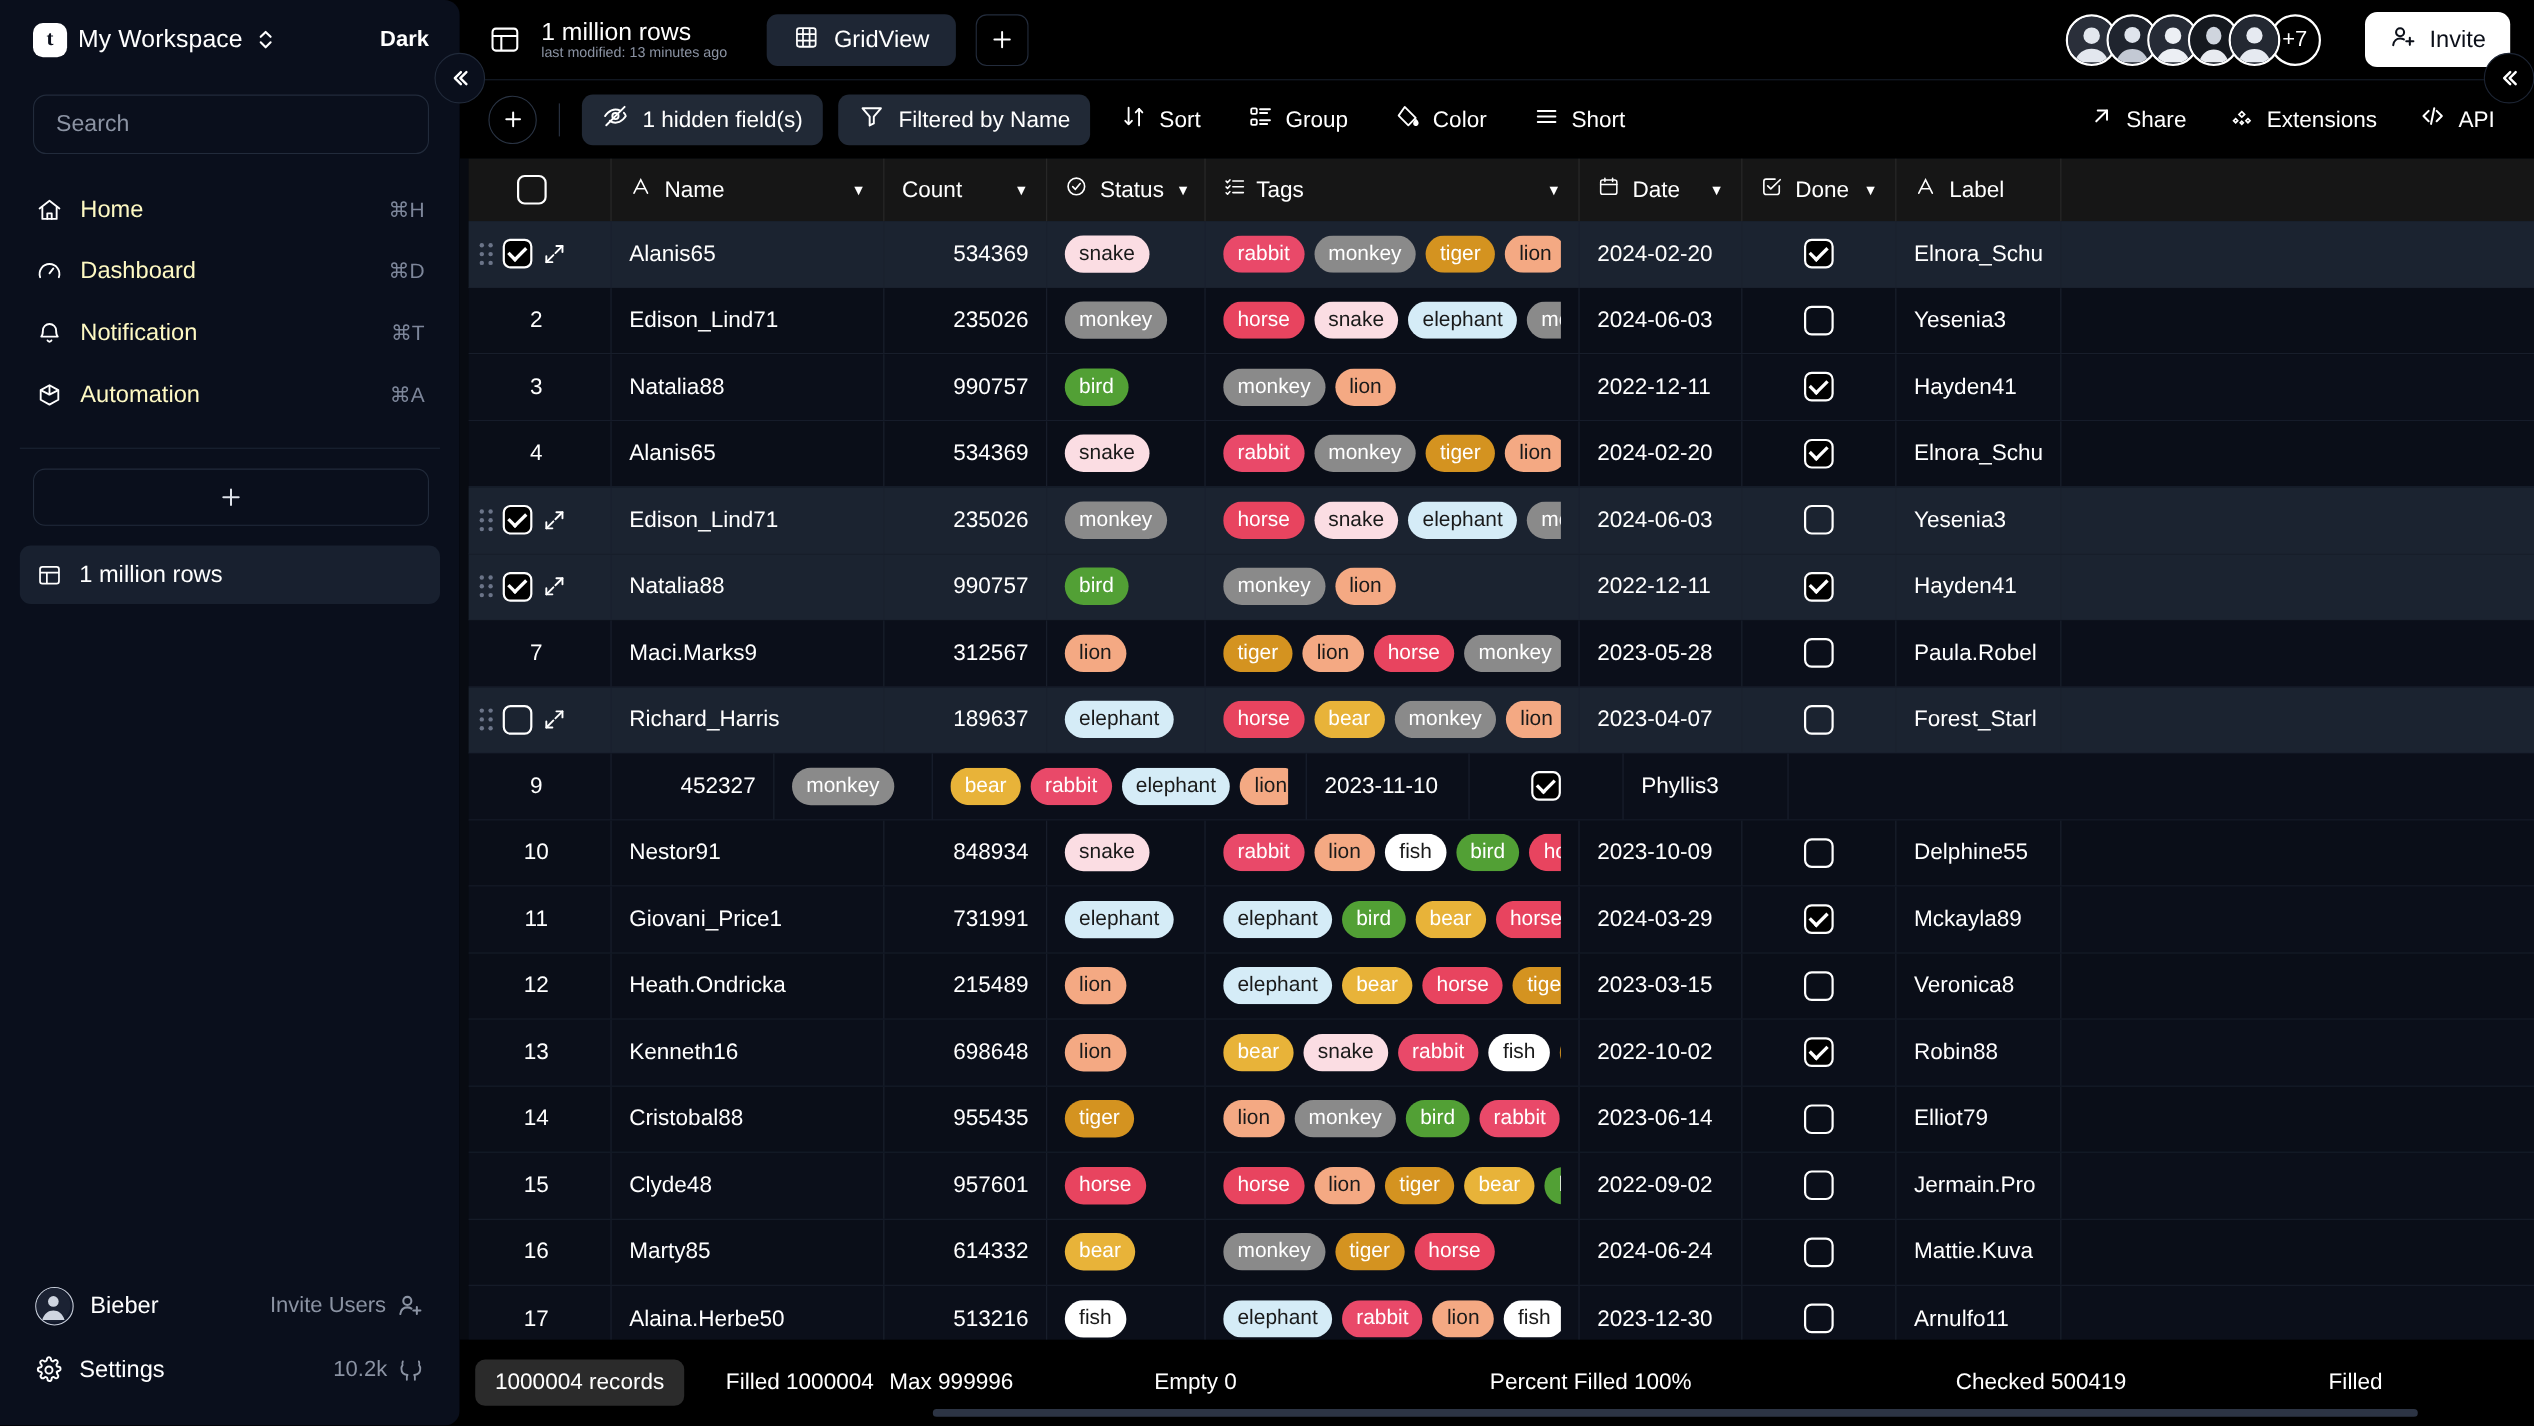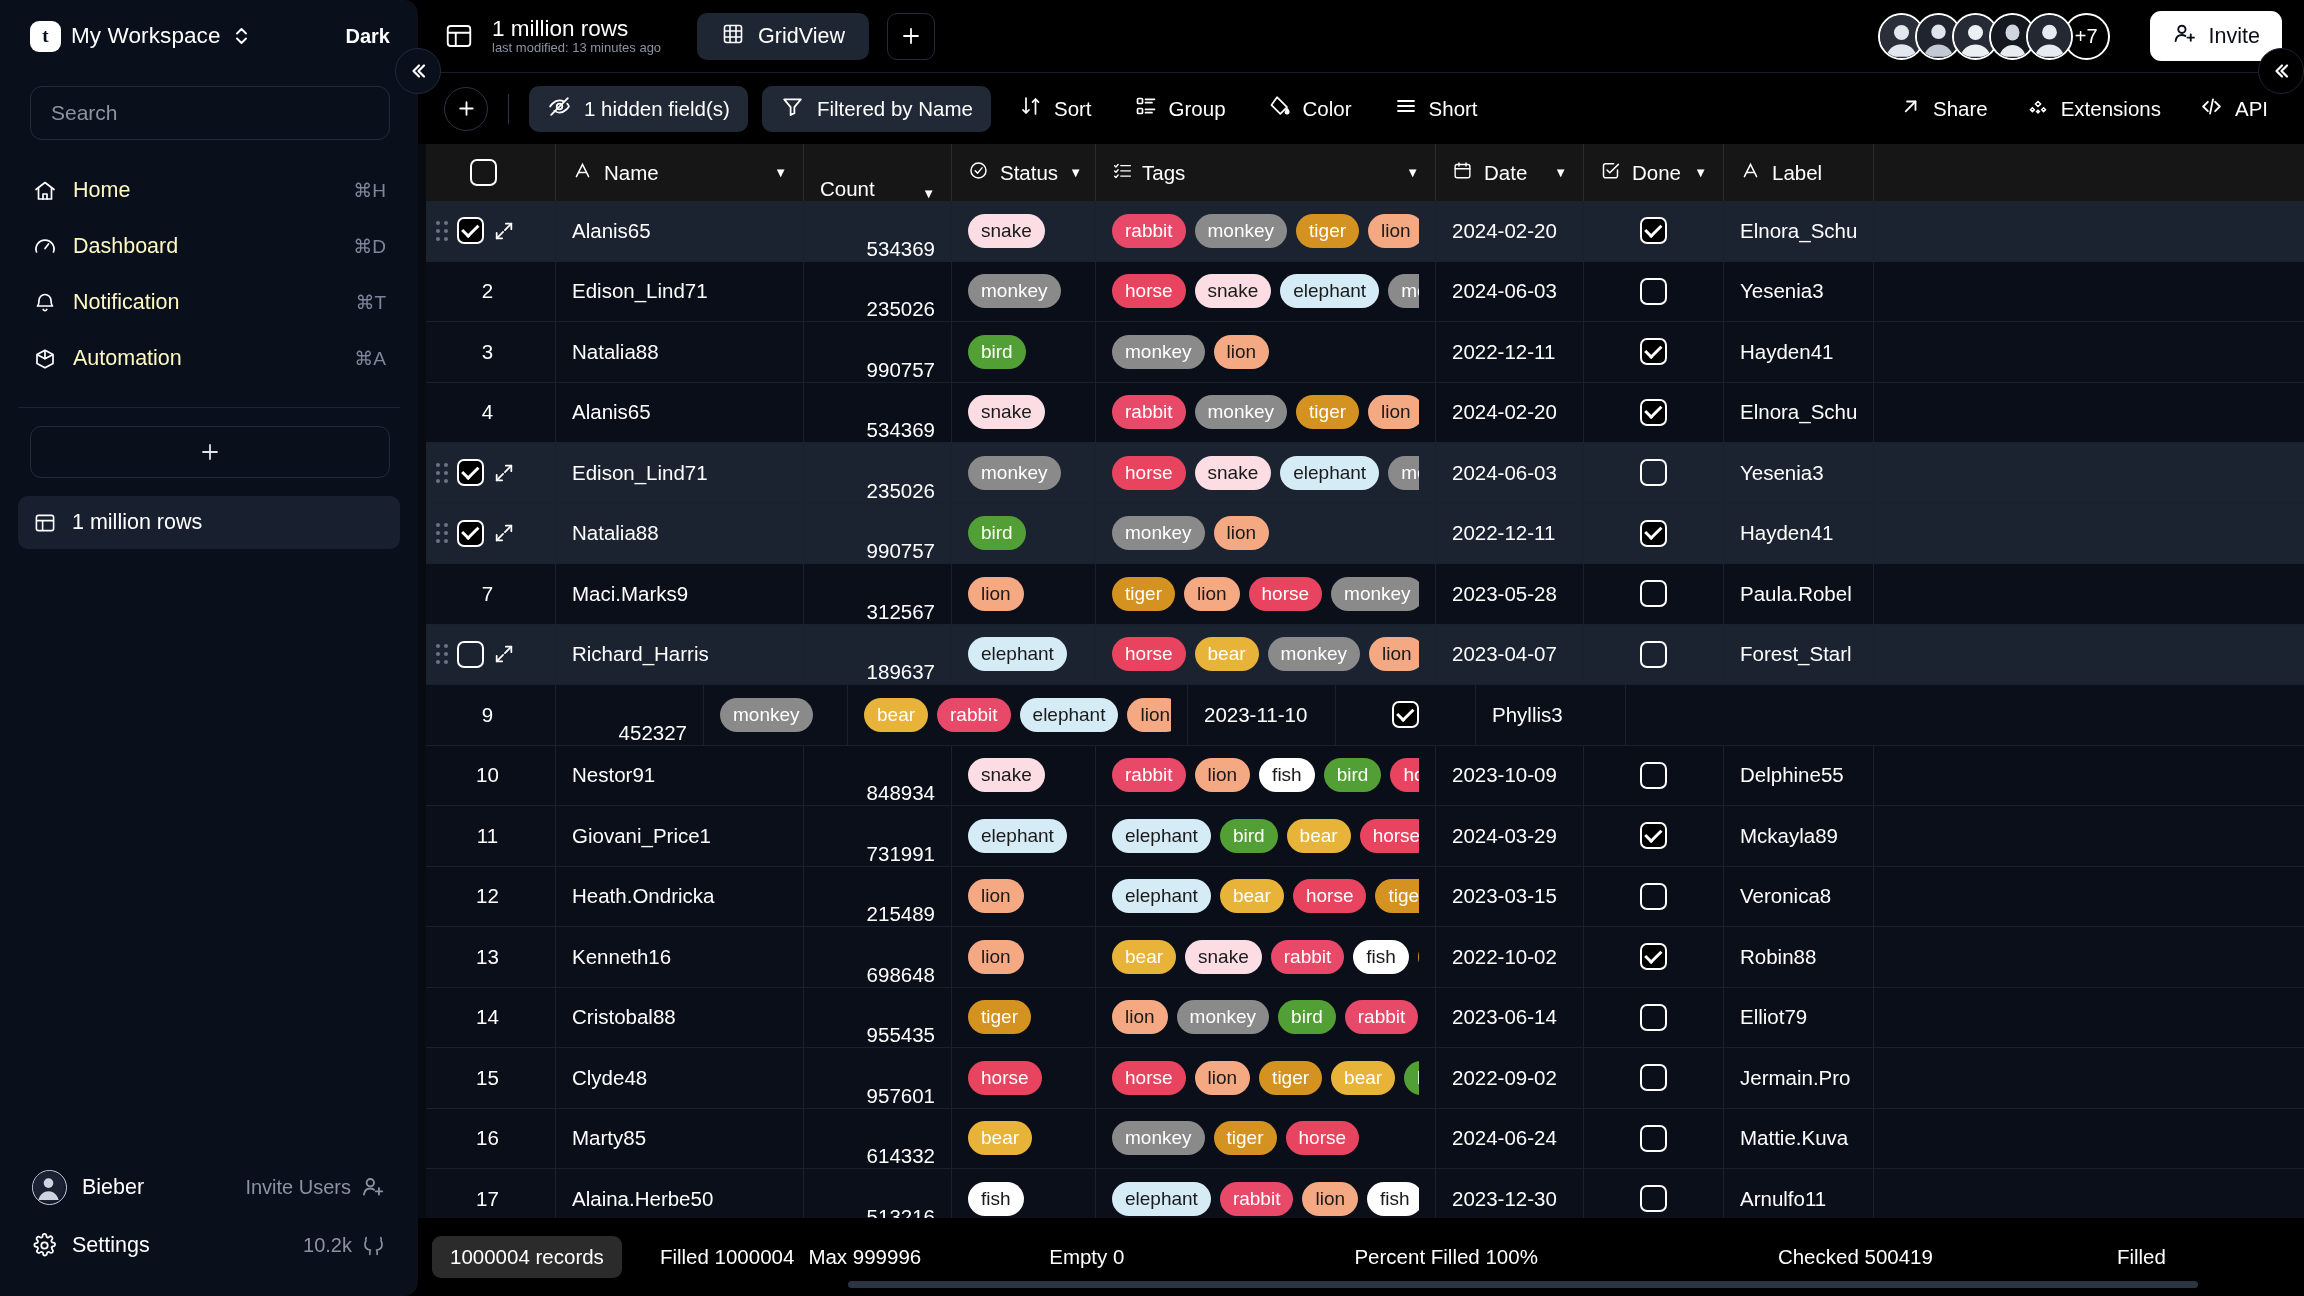--- a/index.html
+++ b/index.html
@@ -154,21 +154,21 @@
   .hcell .caret { margin-left: auto; color: #ffffff; font-size: 13px; }
   .row { display: flex; height: 60.5px; border-bottom: 1px solid #1a212e; background: #0b0f1a; }
   .row.alt { background: #0a0e18; }
   .row.hl { background: #1b2330; }
   .cell {
     display: flex; align-items: center; padding: 0 16px; border-right: 1px solid #1a212e;
     color: #ffffff; font-size: 20.5px; flex: none; overflow: hidden; white-space: nowrap;
   }
   .c-idx { width: 130px; justify-content: flex-start; gap: 9px; padding-left: 10px; }
   .c-name { width: 248px; }
-  .c-count { width: 148px; justify-content: flex-end; align-items: flex-end; }
+  .c-count { width: 148px; justify-content: flex-end; }
   .c-status { width: 144px; }
   .c-tags { width: 340px; gap: 9px; }
   .c-date { width: 148px; }
   .c-done { width: 140px; justify-content: center; }
   .c-label { width: 150px; }
   .idx-num { width: 100%; text-align: center; color: #ffffff; font-size: 20.5px; }
 
   .dots { display: grid; grid-template-columns: repeat(2, 4px); gap: 4px; flex: none; }
   .dots i { width: 4px; height: 4px; background: #6b7488; border-radius: 50%; display:block; }
 

